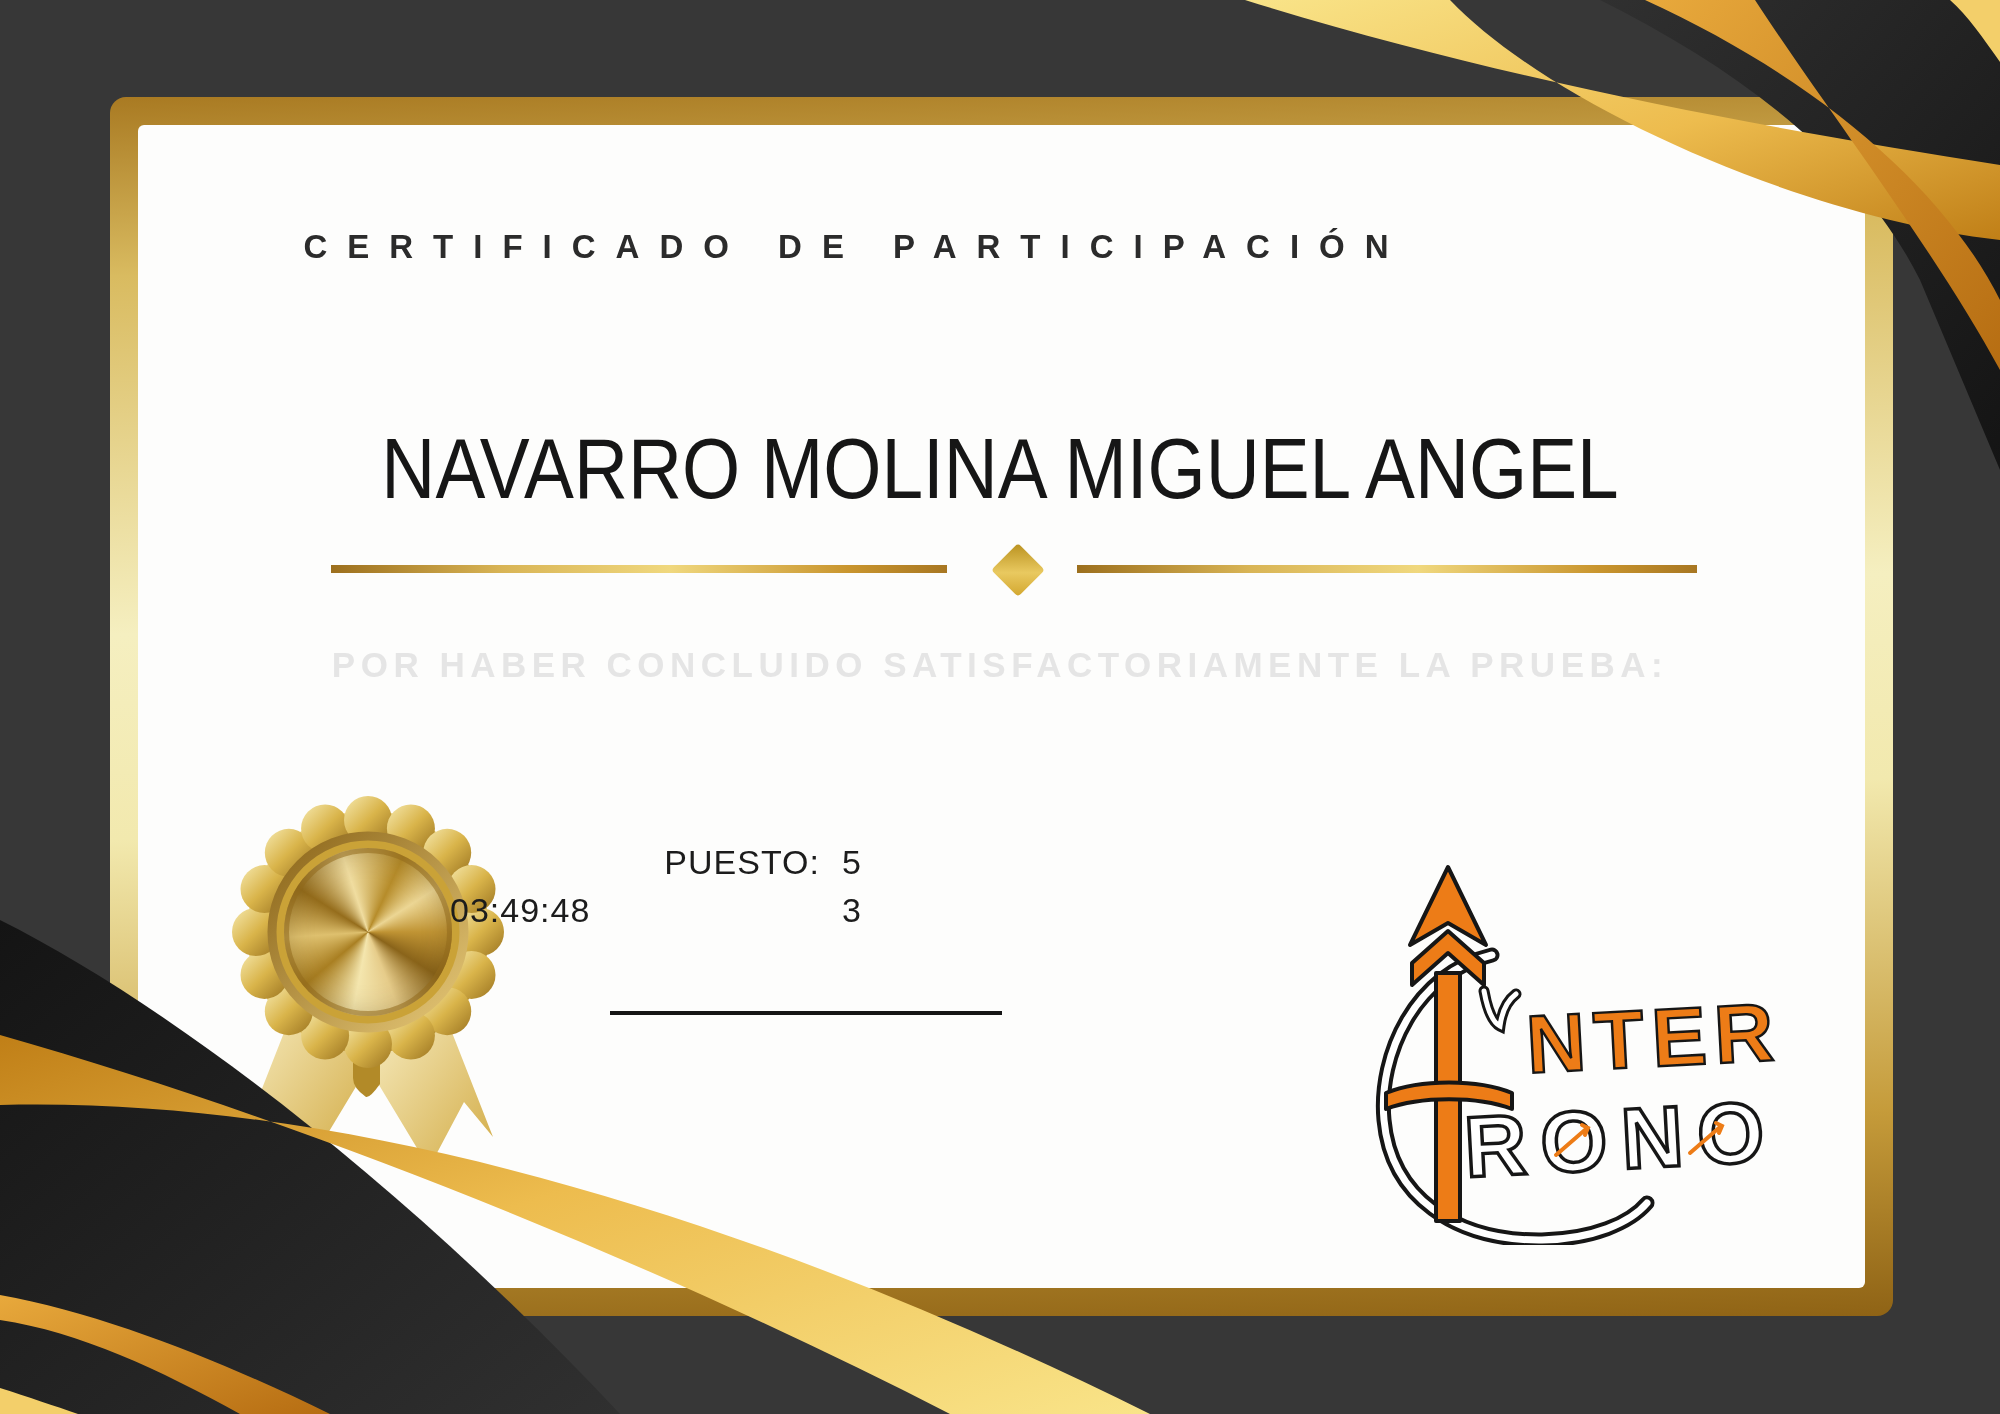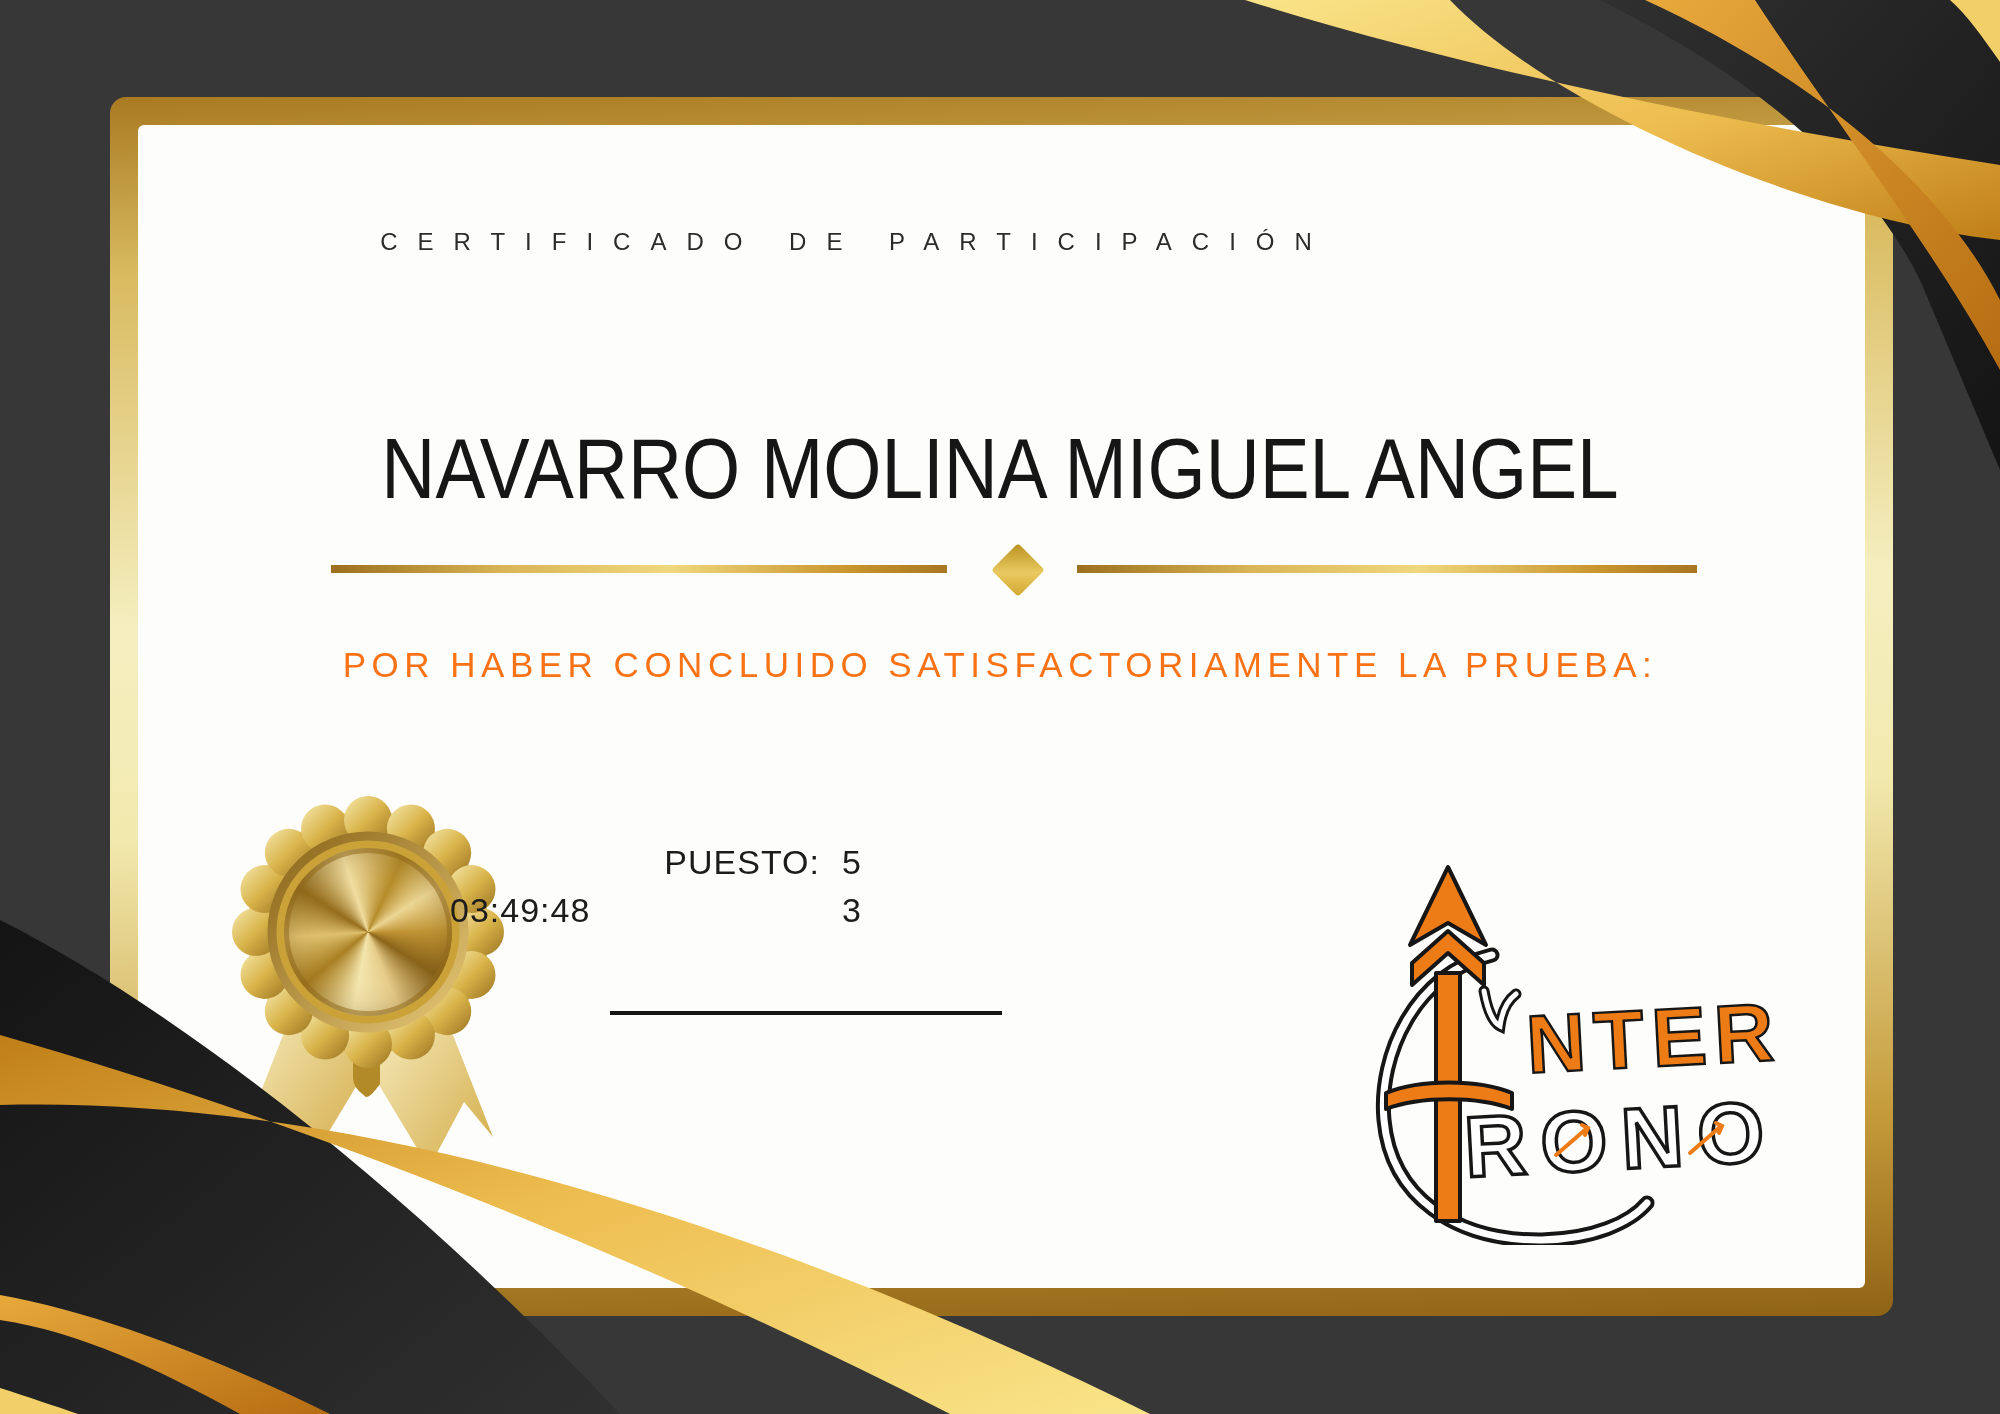--- a/index.html
+++ b/index.html
@@ -6,26 +6,26 @@
   #stage{position:relative;width:2000px;height:1414px;background:#373737;overflow:hidden;
          font-family:"Liberation Sans",sans-serif;}
 
   
   .frame{position:absolute;left:110px;top:97px;width:1783px;height:1219px;border-radius:16px;
          background:linear-gradient(178deg,#a97a22 0%,#d9bb60 14%,#f5efc0 42%,#f2e9ae 58%,#c59b3a 84%,#8f6315 100%);}
   .paper{position:absolute;left:28px;top:28px;right:28px;bottom:28px;background:#fdfdfc;border-radius:6px;}
 
   
   .title{position:absolute;left:0;top:228px;width:1692px;text-align:center;
-         font-size:24px;font-weight:400;letter-spacing:20px;text-indent:20px;color:#2b2b2b;}
+         font-size:33px;font-weight:700;letter-spacing:20px;text-indent:20px;color:#2b2b2b;}
   .name{position:absolute;left:0;top:420px;width:2000px;text-align:center;
         font-size:85px;font-weight:400;color:#161616;transform:scaleX(.88);transform-origin:50% 50%;
         white-space:nowrap;}
   .statement{position:absolute;left:0;top:645px;width:2000px;text-align:center;
-        font-size:35px;font-weight:400;letter-spacing:5.5px;color:#f97316;}
+        font-size:35px;font-weight:700;letter-spacing:5.5px;color:#e5e5e5;}
 
   
   .div-bar{position:absolute;top:565px;height:8px;
         background:linear-gradient(90deg,#9c6f1d,#d9b556 28%,#f0d87e 55%,#c9952e 84%,#a87722);}
   .div-bar.left{left:331px;width:616px;}
   .div-bar.right{left:1077px;width:620px;}
   .div-diamond{position:absolute;left:999px;top:551px;width:38px;height:38px;border-radius:4px;
         transform:rotate(45deg);background:linear-gradient(135deg,#b9911f,#e9c960 55%,#d2a62e);}
 
   

